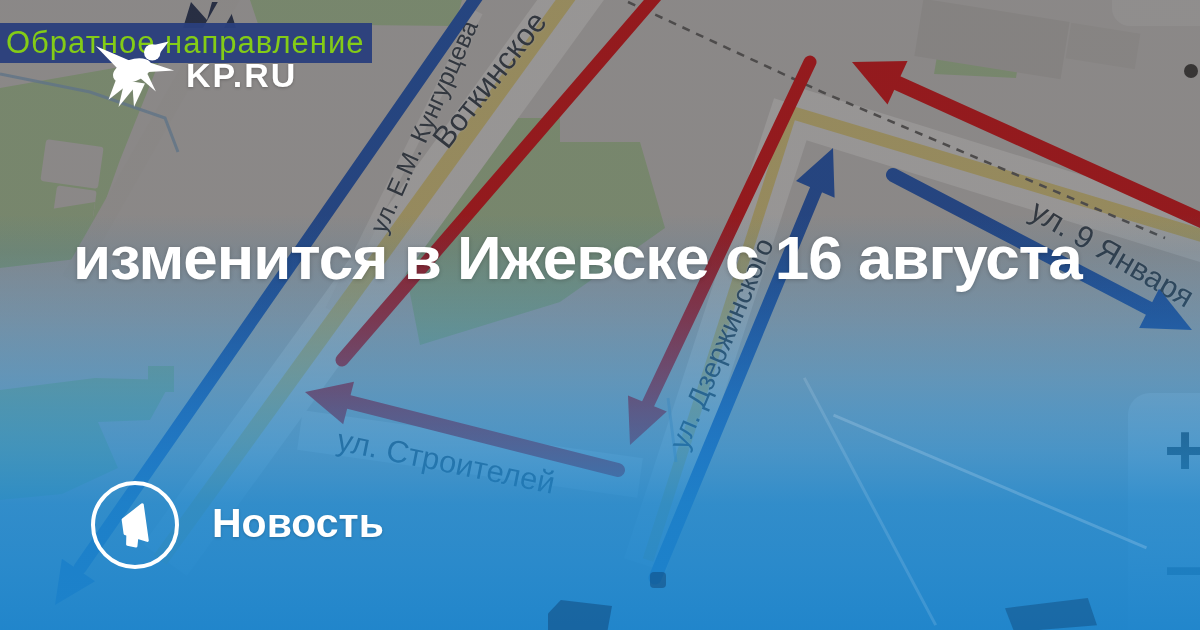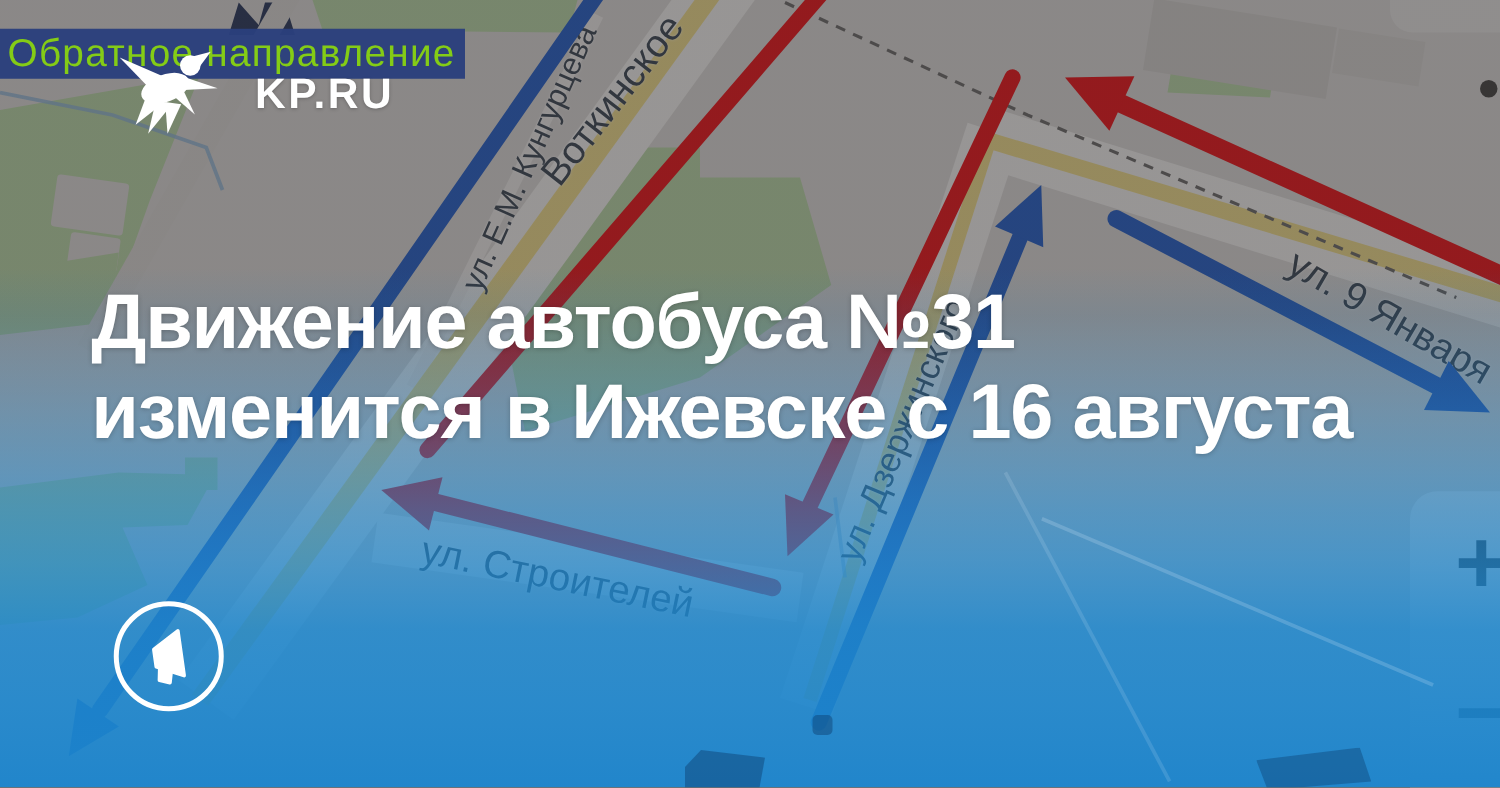--- a/index.html
+++ b/index.html
@@ -52,21 +52,21 @@
   .legend-banner{
     position:absolute;left:0;top:23px;width:372px;height:40px;
     background:rgba(43,63,125,0.96);display:flex;align-items:center;
   }
   .legend-banner span{
     color:#84cc16;font-size:31px;letter-spacing:1px;padding-left:6px;
     white-space:nowrap;overflow:hidden;
   }
   .logo-bird{position:absolute;left:88px;top:36px;width:92px;height:82px;}
   .logo-text{
-    position:absolute;left:204px;top:56px;color:#ffffff;font-weight:700;
+    position:absolute;left:186px;top:56px;color:#ffffff;font-weight:700;
     font-size:34px;letter-spacing:2px;text-shadow:0 1px 3px rgba(0,0,0,0.25);
   }
   .headline{
     position:absolute;left:73px;top:222px;color:#ffffff;font-weight:700;
     font-size:62px;line-height:72px;letter-spacing:-1px;
     text-shadow:0 1px 4px rgba(0,0,0,0.22);
   }
   .news-circle{
     position:absolute;left:91px;top:481px;width:80px;height:80px;
     border:4px solid #ffffff;border-radius:50%;
@@ -180,26 +180,26 @@
       <polygon points="94,38 58,26 56,40"></polygon>
       <polygon points="33,78 40,48 54,52"></polygon>
       <polygon points="50,78 48,50 62,52"></polygon>
       <polygon points="74,61 52,42 64,40"></polygon>
       <polygon points="22,70 34,38 50,48"></polygon>
     </g>
   </svg>
   <div class="logo-text">KP.RU</div>
 
   <div class="headline">
-    <div>Движение автобуса №31</div>
     <div>изменится в Ижевске с 16 августа</div>
   </div>
 
   <div class="news-circle">
     <svg width="48" height="48" viewBox="0 0 48 48">
       <g fill="#ffffff" stroke="#ffffff" stroke-width="3" stroke-linejoin="round" transform="rotate(-8 24 24)">
         <polygon points="34,5 34,41 13,31 13,17"></polygon>
         <polygon points="16,30 25,33 22,45 14,42"></polygon>
       </g>
     </svg>
   </div>
+  <div class="news-label">Новость</div>
 
 </div>
 
 </body></html>

